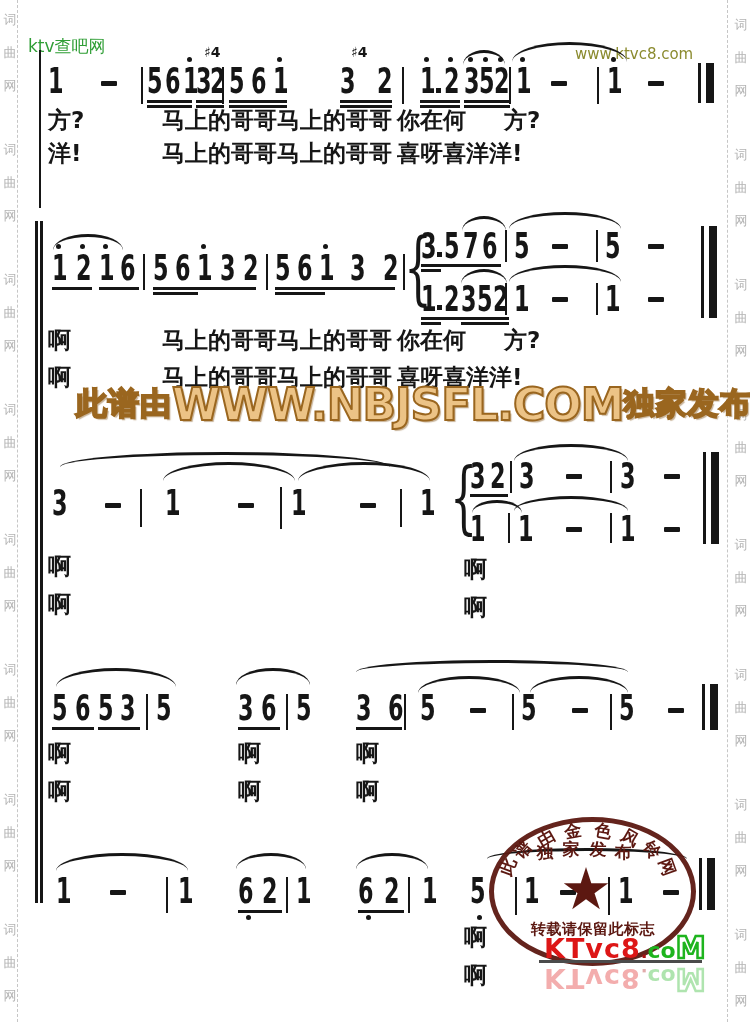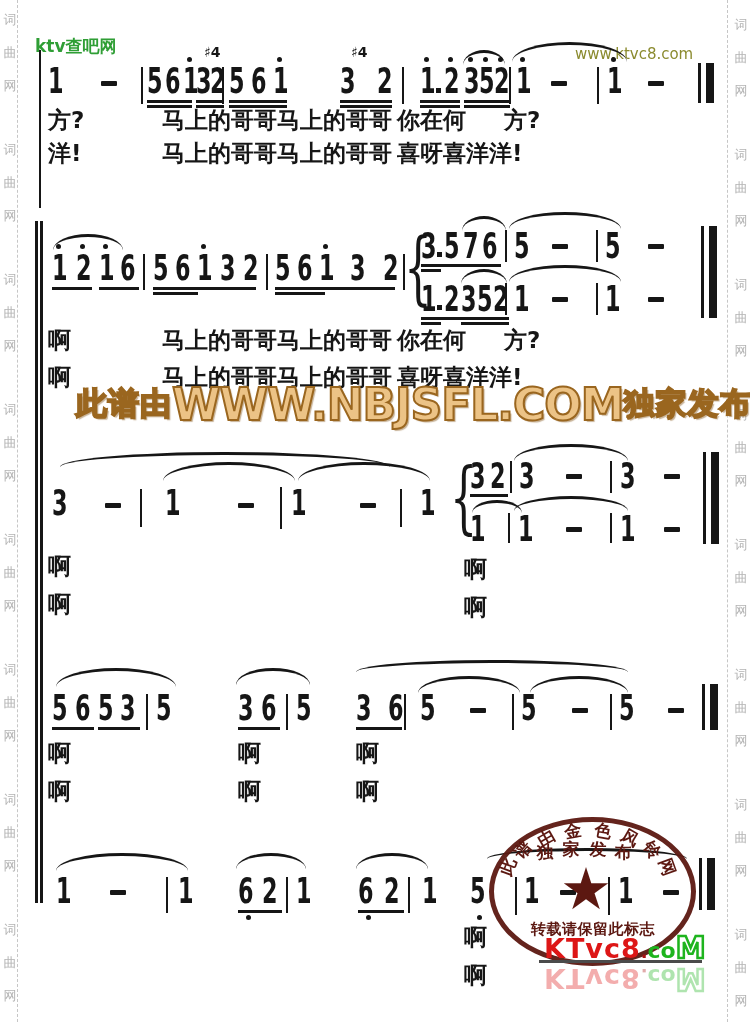--- a/index.html
+++ b/index.html
@@ -47,21 +47,21 @@
   .mirror{transform:scaleY(-1);opacity:.35;}
 </style>
 </head>
 <body>
 
 <div id="page">
 
   <div class="abs dashline" style="left:17px;top:0;"></div>
   <div class="abs dashline" style="left:727px;top:0;"></div>
 
-  <div class="abs hleft" style="left:35px;top:35px;font-weight:bold;">ktv查吧网</div>
+  <div class="abs hleft" style="left:28px;top:35px;">ktv查吧网</div>
   <div class="abs hright" style="left:575px;top:45px;">www.ktvc8.com</div>
 
   <div class="abs cwm" style="left:76px;top:379px;">
     <span class="cjk">此谱由</span><span class="latin">WWW.NBJSFL.COM</span><span class="cjk">独家发布</span>
   </div>
 
   <div id="score">
       <div class="abs barline" style="left: 39px; top: 50px; width: 2px; height: 158px;"></div>
       <div class="abs note" style="left: 48px; top: 63px;">1</div>
       <div class="abs dash" style="left: 101px; top: 81px;"></div>

